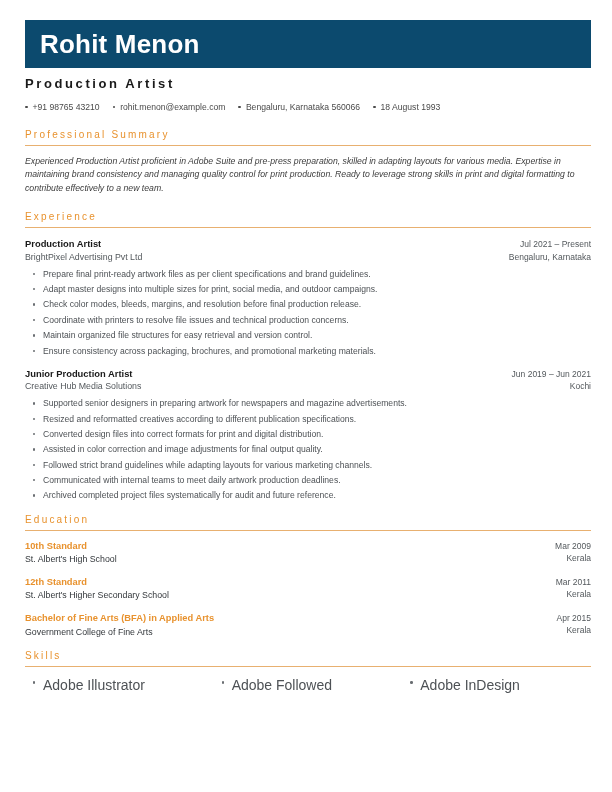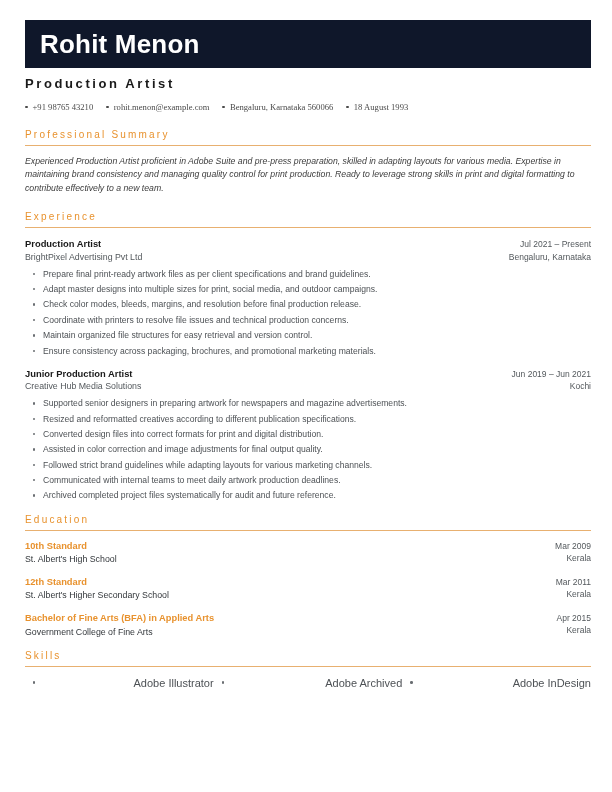--- a/index.html
+++ b/index.html
@@ -23,21 +23,21 @@
     position: relative;
   }
 
   
   .name-banner {
     position: absolute;
     left: 25px;
     top: 20px;
     width: 566px;
     height: 48px;
-    background: #0f172a;
+    background: #0c4a6e;
     display: flex;
     align-items: center;
   }
   .name-text {
     color: #ffffff;
     font-size: 26px;
     font-weight: bold;
     letter-spacing: 0.2px;
     padding-left: 15px;
     line-height: 1;
@@ -67,21 +67,20 @@
     flex-wrap: wrap;
     align-items: center;
     margin-bottom: 16px;
     line-height: 1.3;
   }
   .contact-item {
     display: inline-flex;
     align-items: center;
     white-space: nowrap;
     margin-right: 13px;
-    font-family: Liberation Serif, serif;
   }
   .contact-dot {
     width: 2.5px;
     height: 2.5px;
     border-radius: 50%;
     background: #4a4a4a;
     display: inline-block;
     margin-right: 5px;
     flex: 0 0 auto;
   }
@@ -187,27 +186,26 @@
 
   
   .skills-grid {
     display: flex;
     flex-wrap: wrap;
     margin-top: 2px;
   }
   .skill-item {
     width: 33.33%;
     box-sizing: border-box;
-    font-size: 11px;
+    font-size: 14px;
     color: #4d5155;
     line-height: 1.42;
     padding-left: 18px;
     position: relative;
     margin-bottom: 3.2px;
-    text-align: right;
   }
   .skill-item:before {
     content: "";
     position: absolute;
     left: 8px;
     top: 5px;
     width: 2.4px;
     height: 2.4px;
     border-radius: 50%;
     background: #6a6e72;
@@ -342,19 +340,19 @@
           </div>
         </div>
       </div>
     </div>
 
     <div class="section mt-sec">
       <div class="section-title">Skills</div>
       <div class="section-rule"></div>
       <div class="skills-grid">
         <div class="skill-item">Adobe Illustrator</div>
-        <div class="skill-item">Adobe Archived</div>
+        <div class="skill-item">Adobe Followed</div>
         <div class="skill-item">Adobe InDesign</div>
       </div>
     </div>
 
   </div>
 </div>
 
 </body></html>

